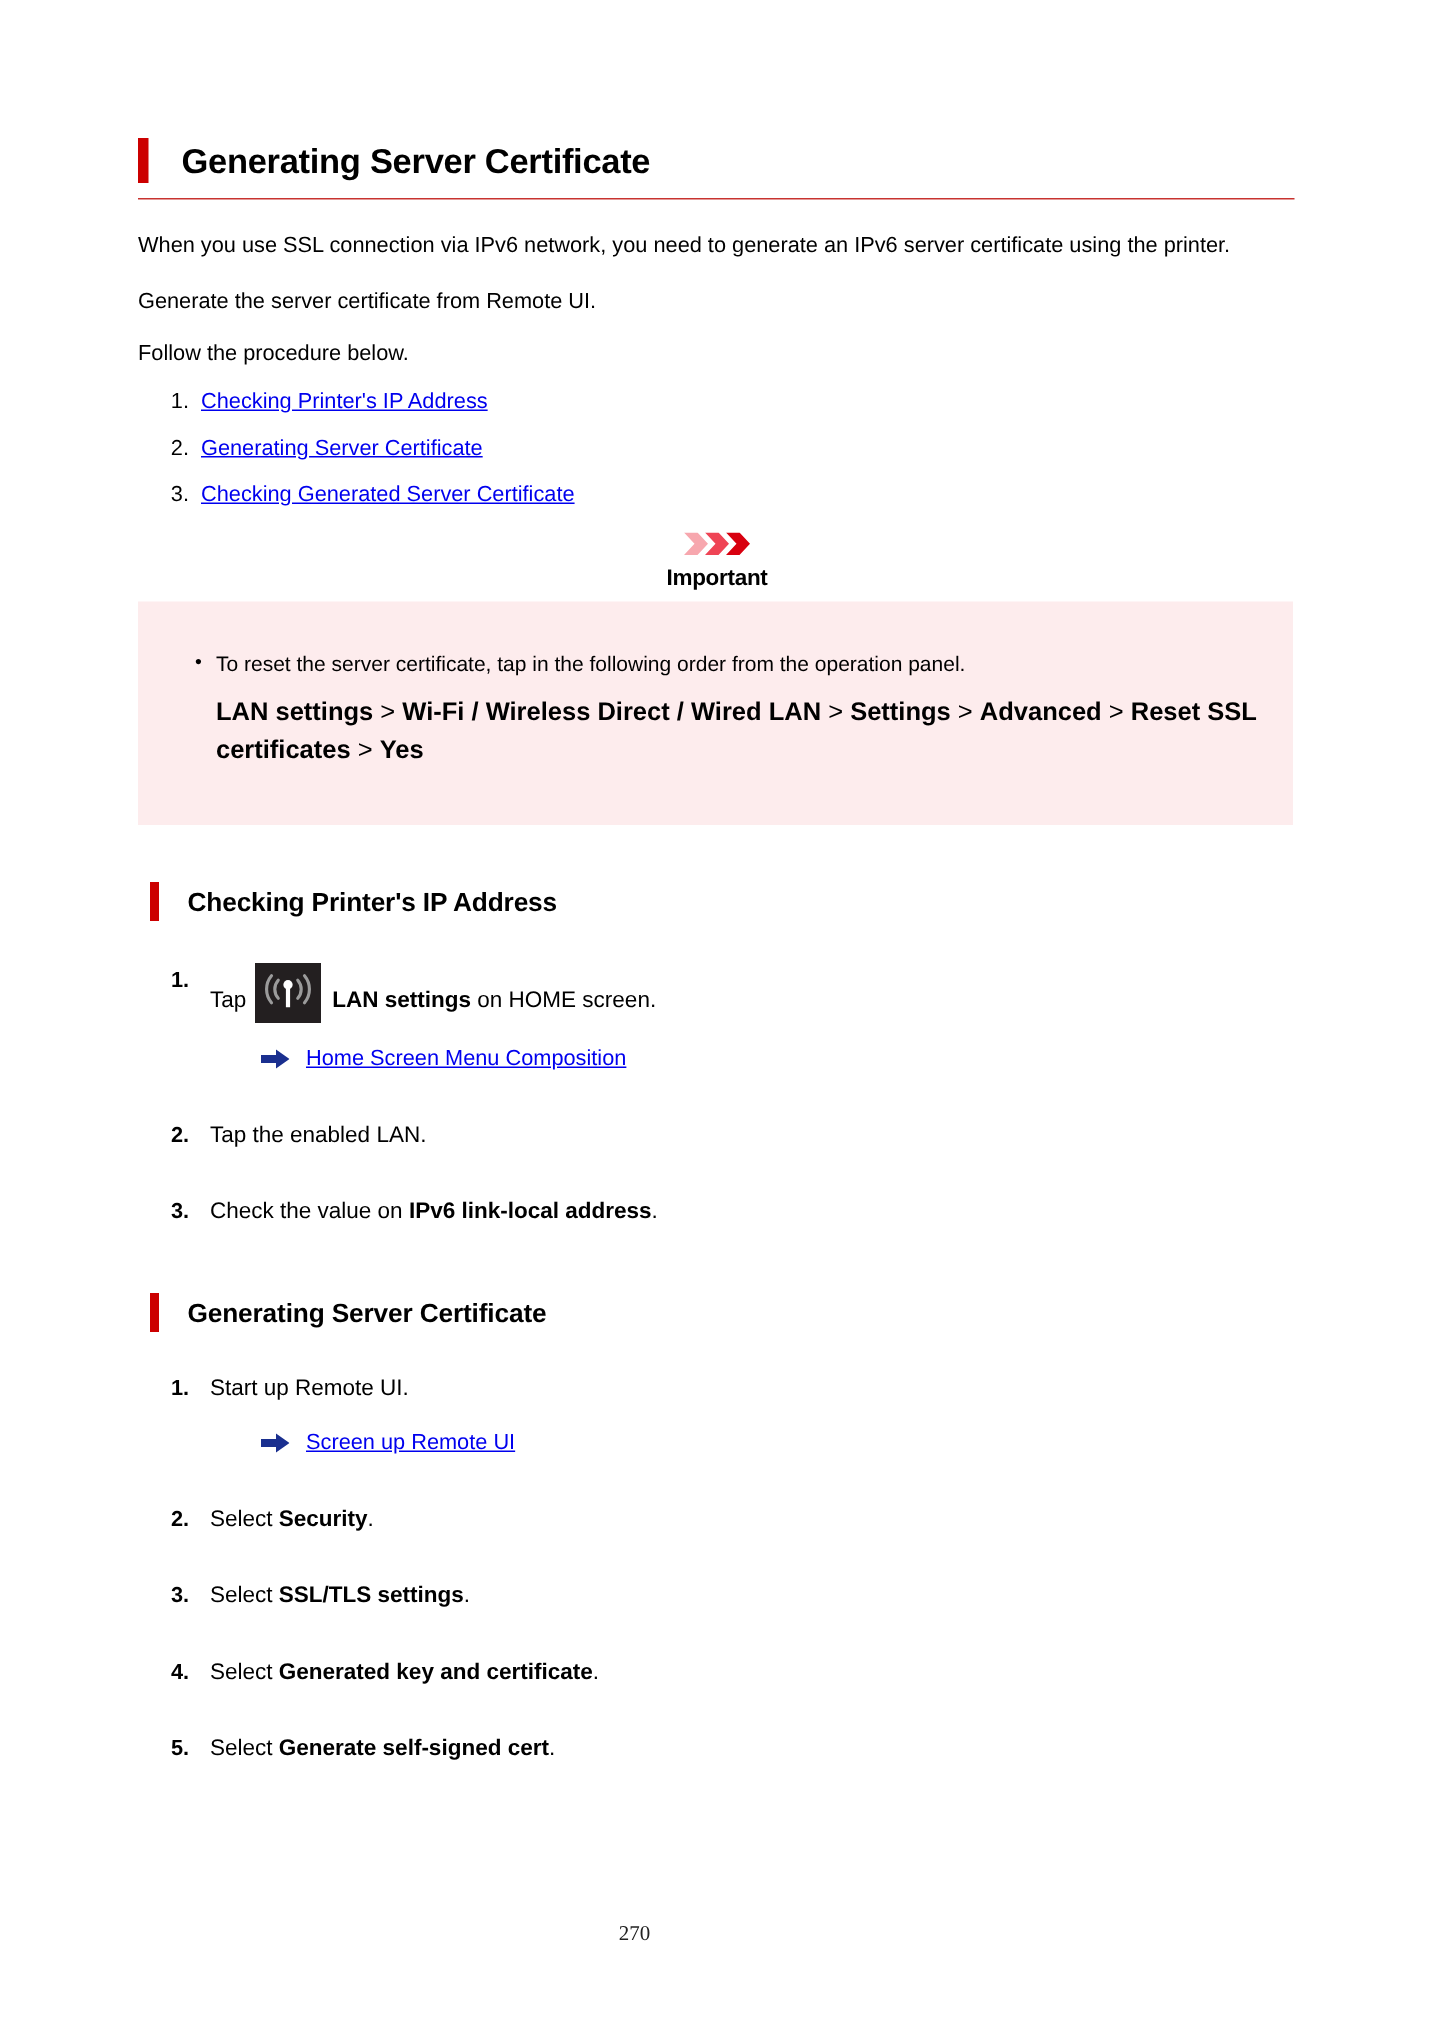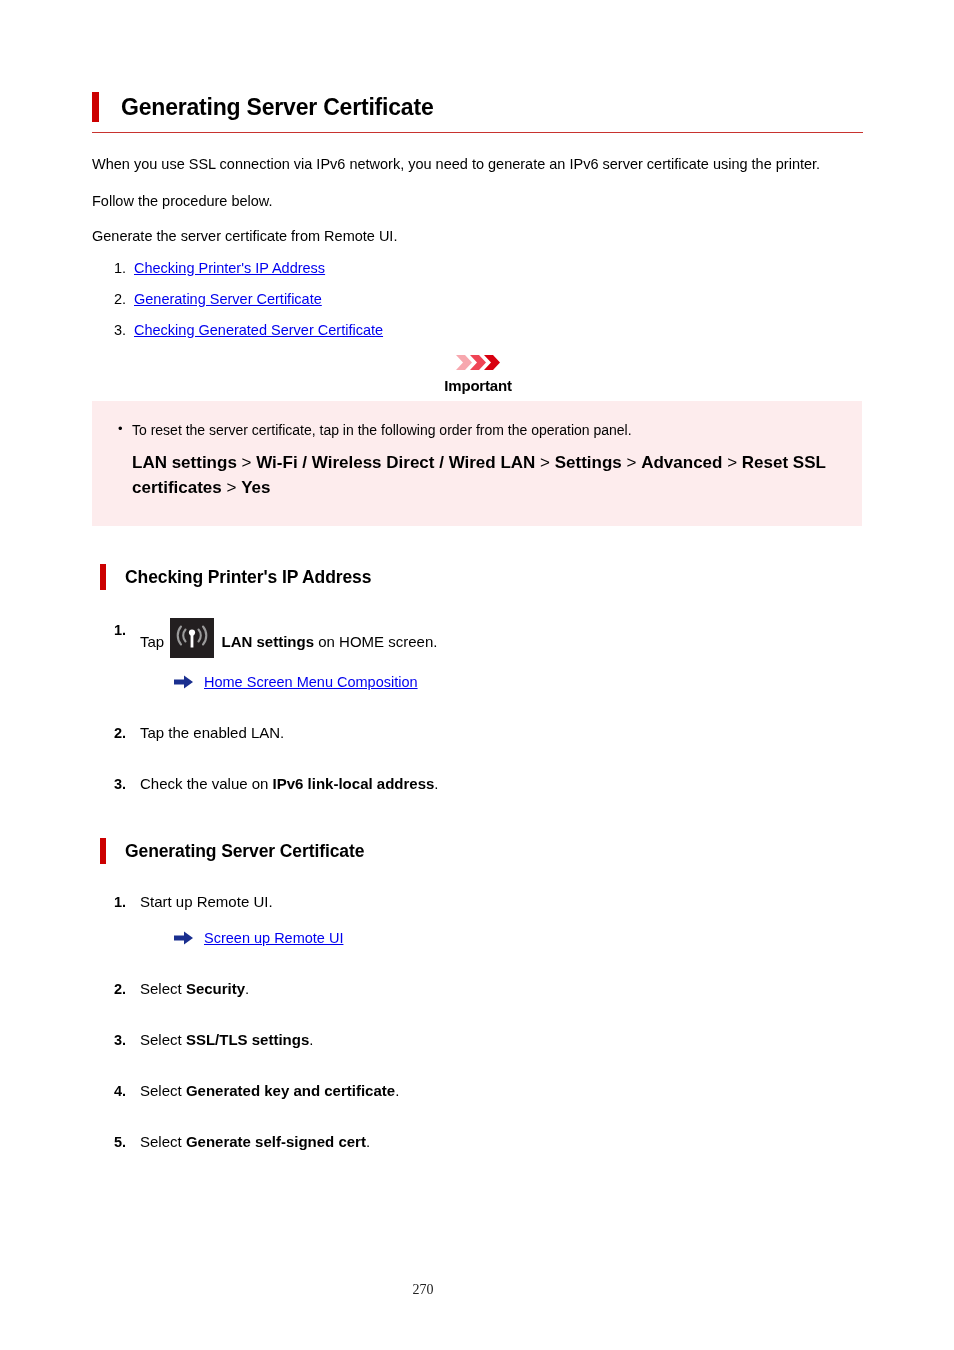--- a/index.html
+++ b/index.html
@@ -96,21 +96,21 @@
     font-size: 15px;
     font-weight: bold;
     letter-spacing: -0.2px;
   }
   .important-box {
     background: #fdeced;
     width: 770px;
     padding: 14px 0 22px 0;
   }
   ul.imp-list {
-    margin: 4px;
+    margin: 16px;
     padding-left: 36px;
     list-style: none;
   }
   ul.imp-list > li {
     position: relative;
     font-size: 14px;
     line-height: 22px;
   }
   ul.imp-list > li::before {
     content: "\2022";
@@ -212,22 +212,22 @@
 <div class="page">
 
   <div class="page-title-wrap">
     <h1 class="page-title">Generating Server Certificate</h1>
     <div class="title-rule"></div>
   </div>
 
   <div class="content">
 
     <p class="body">When you use SSL connection via IPv6 network, you need to generate an IPv6 server certificate using the printer.</p>
+    <p class="body tight">Generate the server certificate from Remote UI.</p>
     <p class="body tight">Follow the procedure below.</p>
-    <p class="body tight">Generate the server certificate from Remote UI.</p>
 
     <ol class="link-list">
       <li>
         <a class="doclink" href="#">Checking Printer's IP Address</a>
       </li>
       <li>
         <a class="doclink" href="#">Generating Server Certificate</a>
       </li>
       <li>
         <a class="doclink" href="#">Checking Generated Server Certificate</a>

